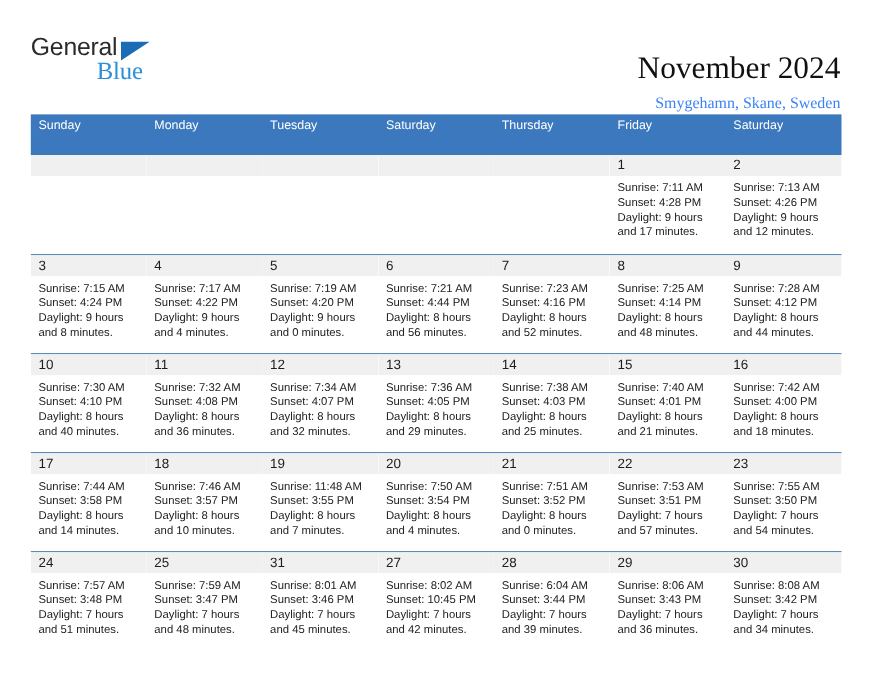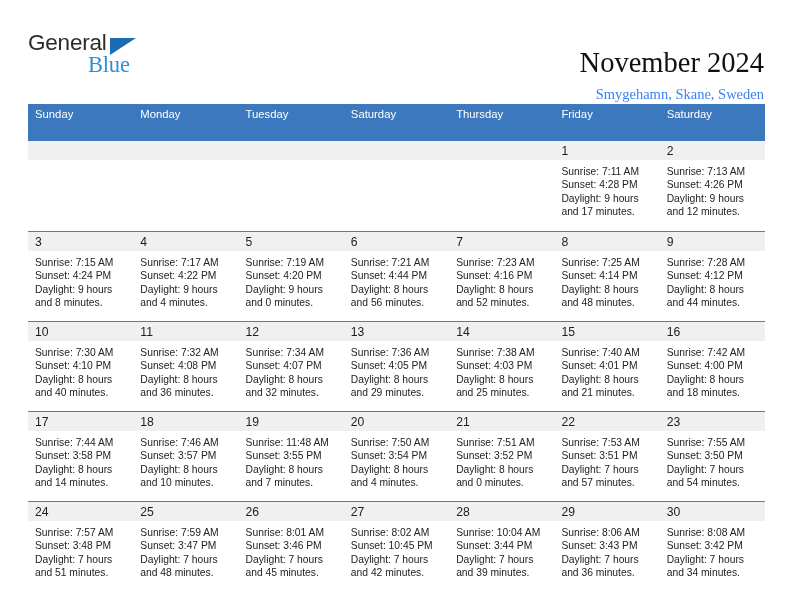--- a/index.html
+++ b/index.html
@@ -425,41 +425,41 @@
       <div class="day-cell">
           <div class="day-num-band"><span class="day-num">25</span></div>
           <div class="day-info">
             <div>Sunrise: 7:59 AM</div>
             <div>Sunset: 3:47 PM</div>
             <div>Daylight: 7 hours</div>
             <div>and 48 minutes.</div>
           </div>
         </div>
       <div class="day-cell">
-          <div class="day-num-band"><span class="day-num">26</span></div>
+          <div class="day-num-band"><span class="day-num">31</span></div>
           <div class="day-info">
             <div>Sunrise: 8:01 AM</div>
             <div>Sunset: 3:46 PM</div>
             <div>Daylight: 7 hours</div>
             <div>and 45 minutes.</div>
           </div>
         </div>
       <div class="day-cell">
           <div class="day-num-band"><span class="day-num">27</span></div>
           <div class="day-info">
             <div>Sunrise: 8:02 AM</div>
             <div>Sunset: 10:45 PM</div>
             <div>Daylight: 7 hours</div>
             <div>and 42 minutes.</div>
           </div>
         </div>
       <div class="day-cell">
           <div class="day-num-band"><span class="day-num">28</span></div>
           <div class="day-info">
-            <div>Sunrise: 10:04 AM</div>
+            <div>Sunrise: 6:04 AM</div>
             <div>Sunset: 3:44 PM</div>
             <div>Daylight: 7 hours</div>
             <div>and 39 minutes.</div>
           </div>
         </div>
       <div class="day-cell">
           <div class="day-num-band"><span class="day-num">29</span></div>
           <div class="day-info">
             <div>Sunrise: 8:06 AM</div>
             <div>Sunset: 3:43 PM</div>

